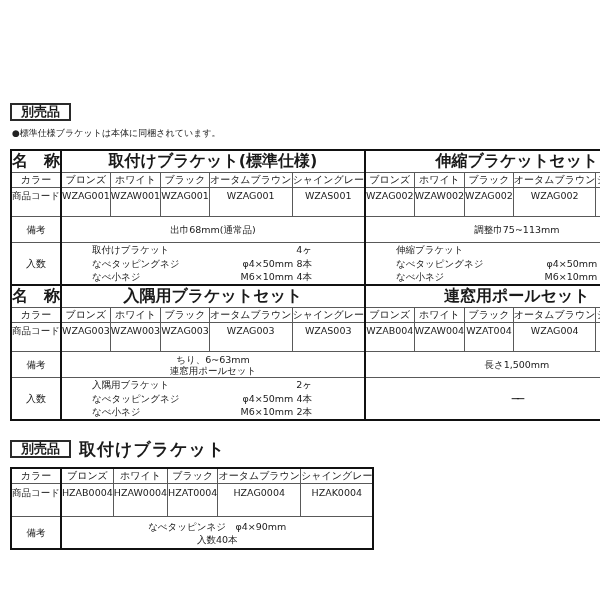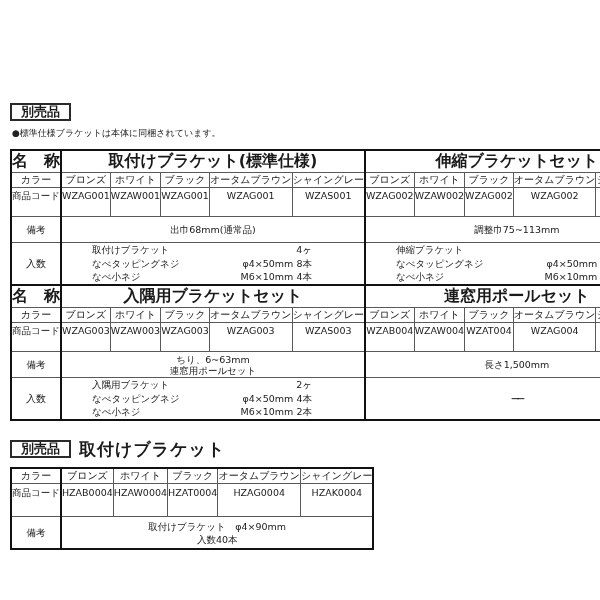--- a/index.html
+++ b/index.html
@@ -226,20 +226,20 @@
       <td class="lbl lblsm">商品コード</td>
       <td>HZAB0004</td>
       <td>HZAW0004</td>
       <td>HZAT0004</td>
       <td>HZAG0004</td>
       <td>HZAK0004</td>
     </tr>
     <tr class="r-rem2">
       <td class="lbl">備考</td>
       <td colspan="5">
-        <div>取付けブラケット　φ4×90mm</div>
+        <div>なべタッピンネジ　φ4×90mm</div>
         <div>入数40本</div>
       </td>
     </tr>
   </tbody>
     </table>
 
 </div>
 
 </body></html>

